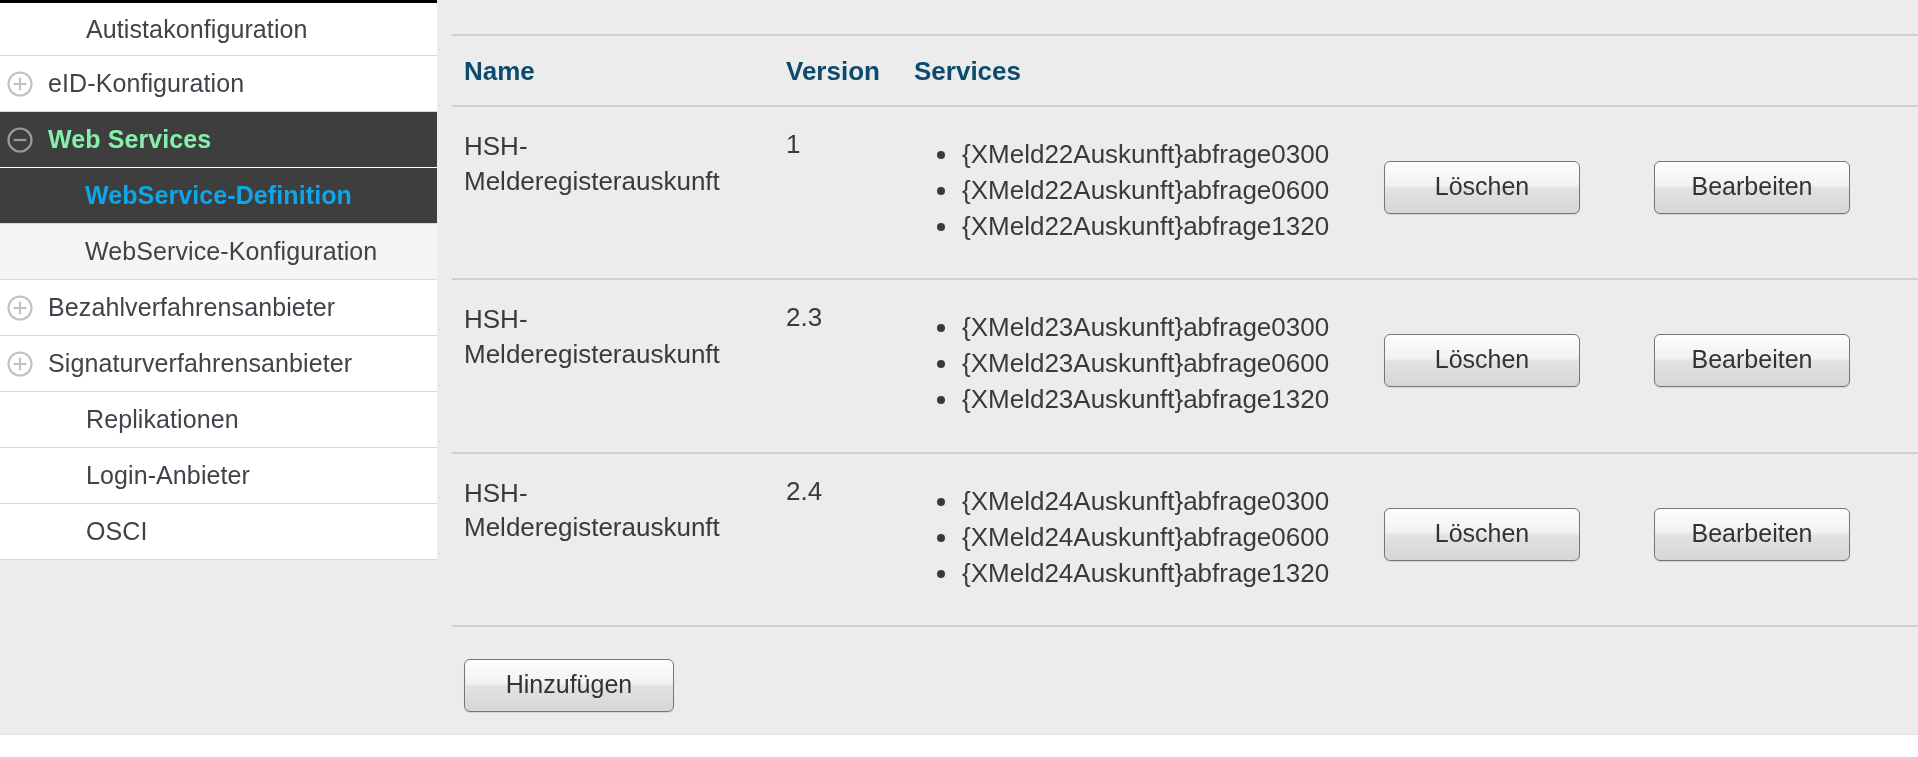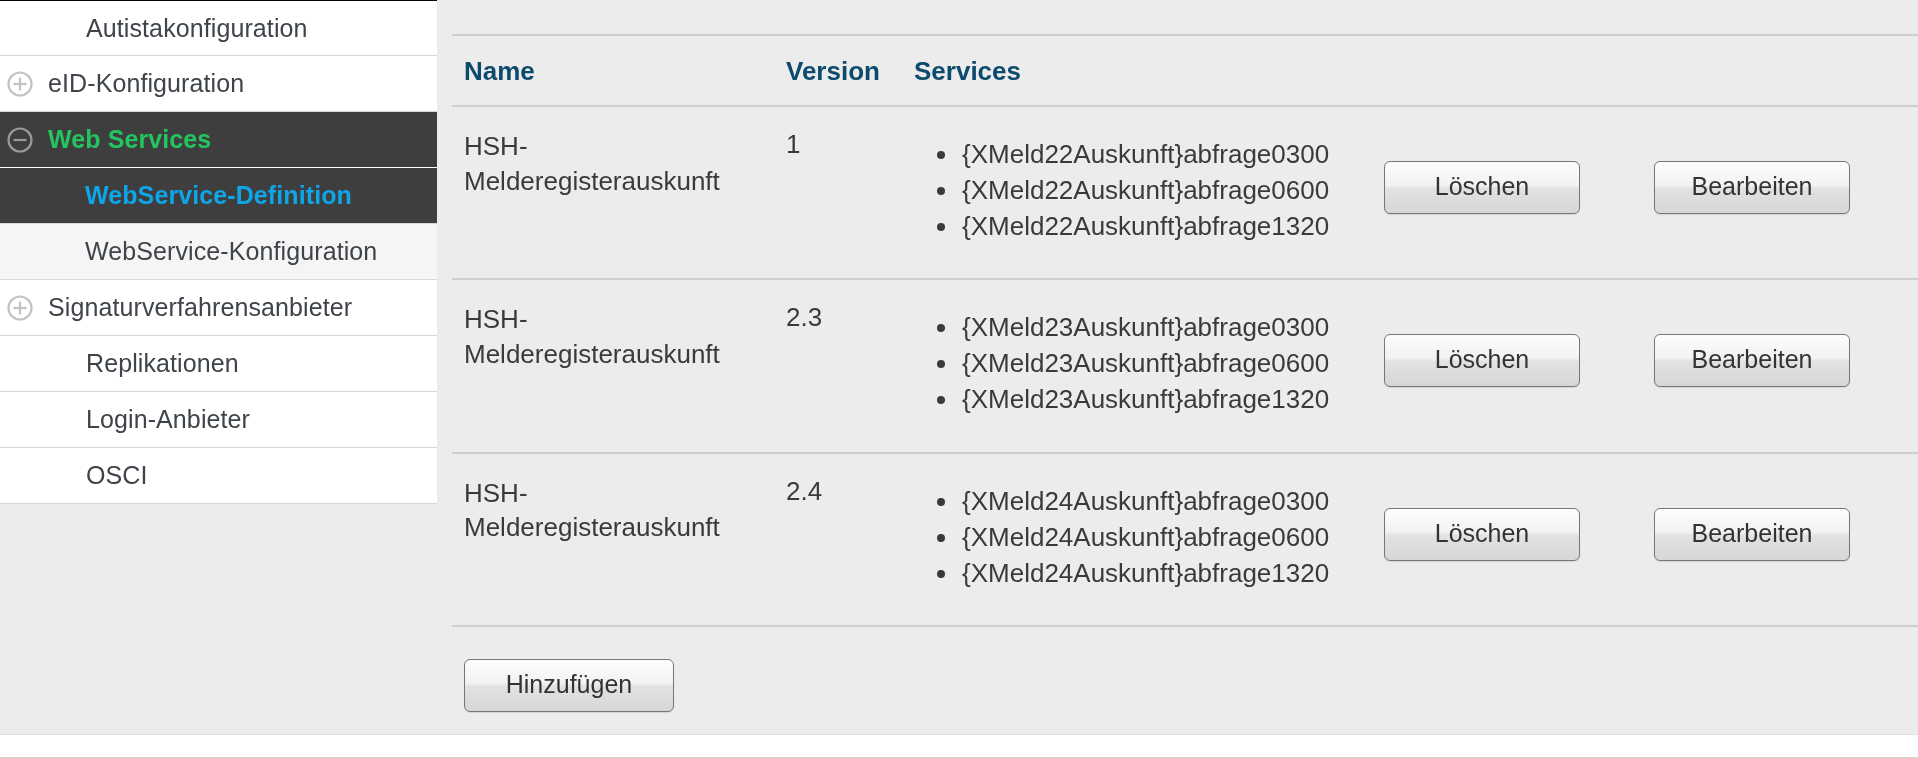--- a/index.html
+++ b/index.html
@@ -37,21 +37,21 @@
     background: #ffffff;
     border-bottom: 1px solid #d8d8d8;
     display: flex;
     align-items: center;
     box-sizing: border-box;
     font-size: 25px;
     color: #3f444a;
     letter-spacing: 0.1px;
   }
   .nav-item:first-child {
-    border-top: 1px solid #000000;
+    border-top: 3px solid #000000;
   }
   .nav-item .toggle-icon {
     flex: 0 0 32px;
     width: 32px;
     height: 32px;
     margin-left: 4px;
     margin-right: 6px;
     display: inline-block;
     position: relative;
   }
@@ -68,21 +68,21 @@
   }
   .nav-item.indent-0 .nav-label {
     padding-left: 6px;
   }
   .nav-item.no-icon .nav-label {
     padding-left: 44px;
   }
   .nav-item.selected {
     background: #3e3e3e;
     border-bottom: 1px solid #ffffff;
-    color: #22c55e;
+    color: #86efac;
     font-weight: bold;
   }
   .nav-item.child {
     background: #f5f5f5;
     font-size: 25px;
   }
   .nav-item.child .nav-label {
     padding-left: 85px;
   }
   .nav-item.child.selected {
@@ -221,20 +221,30 @@
             <line x1="9.5" y1="16" x2="22.5" y2="16" stroke="#9a9a9a" stroke-width="2.2"></line>
           </svg>
         </span>
         <span class="nav-label">Web Services</span>
       </div>
       <div class="nav-item child selected">
         <span class="nav-label">WebService-Definition</span>
       </div>
       <div class="nav-item child">
         <span class="nav-label">WebService-Konfiguration</span>
+      </div>
+      <div class="nav-item indent-0">
+        <span class="toggle-icon">
+          <svg viewBox="0 0 32 32">
+            <circle cx="16" cy="16" r="11.5" fill="none" stroke="#c3c3c3" stroke-width="2.2"></circle>
+            <line x1="16" y1="9.5" x2="16" y2="22.5" stroke="#c3c3c3" stroke-width="2.2"></line>
+            <line x1="9.5" y1="16" x2="22.5" y2="16" stroke="#c3c3c3" stroke-width="2.2"></line>
+          </svg>
+        </span>
+        <span class="nav-label">Bezahlverfahrensanbieter</span>
       </div>
       <div class="nav-item indent-0">
         <span class="toggle-icon">
           <svg viewBox="0 0 32 32">
             <circle cx="16" cy="16" r="11.5" fill="none" stroke="#c3c3c3" stroke-width="2.2"></circle>
             <line x1="16" y1="9.5" x2="16" y2="22.5" stroke="#c3c3c3" stroke-width="2.2"></line>
             <line x1="9.5" y1="16" x2="22.5" y2="16" stroke="#c3c3c3" stroke-width="2.2"></line>
           </svg>
         </span>
         <span class="nav-label">Signaturverfahrensanbieter</span>

